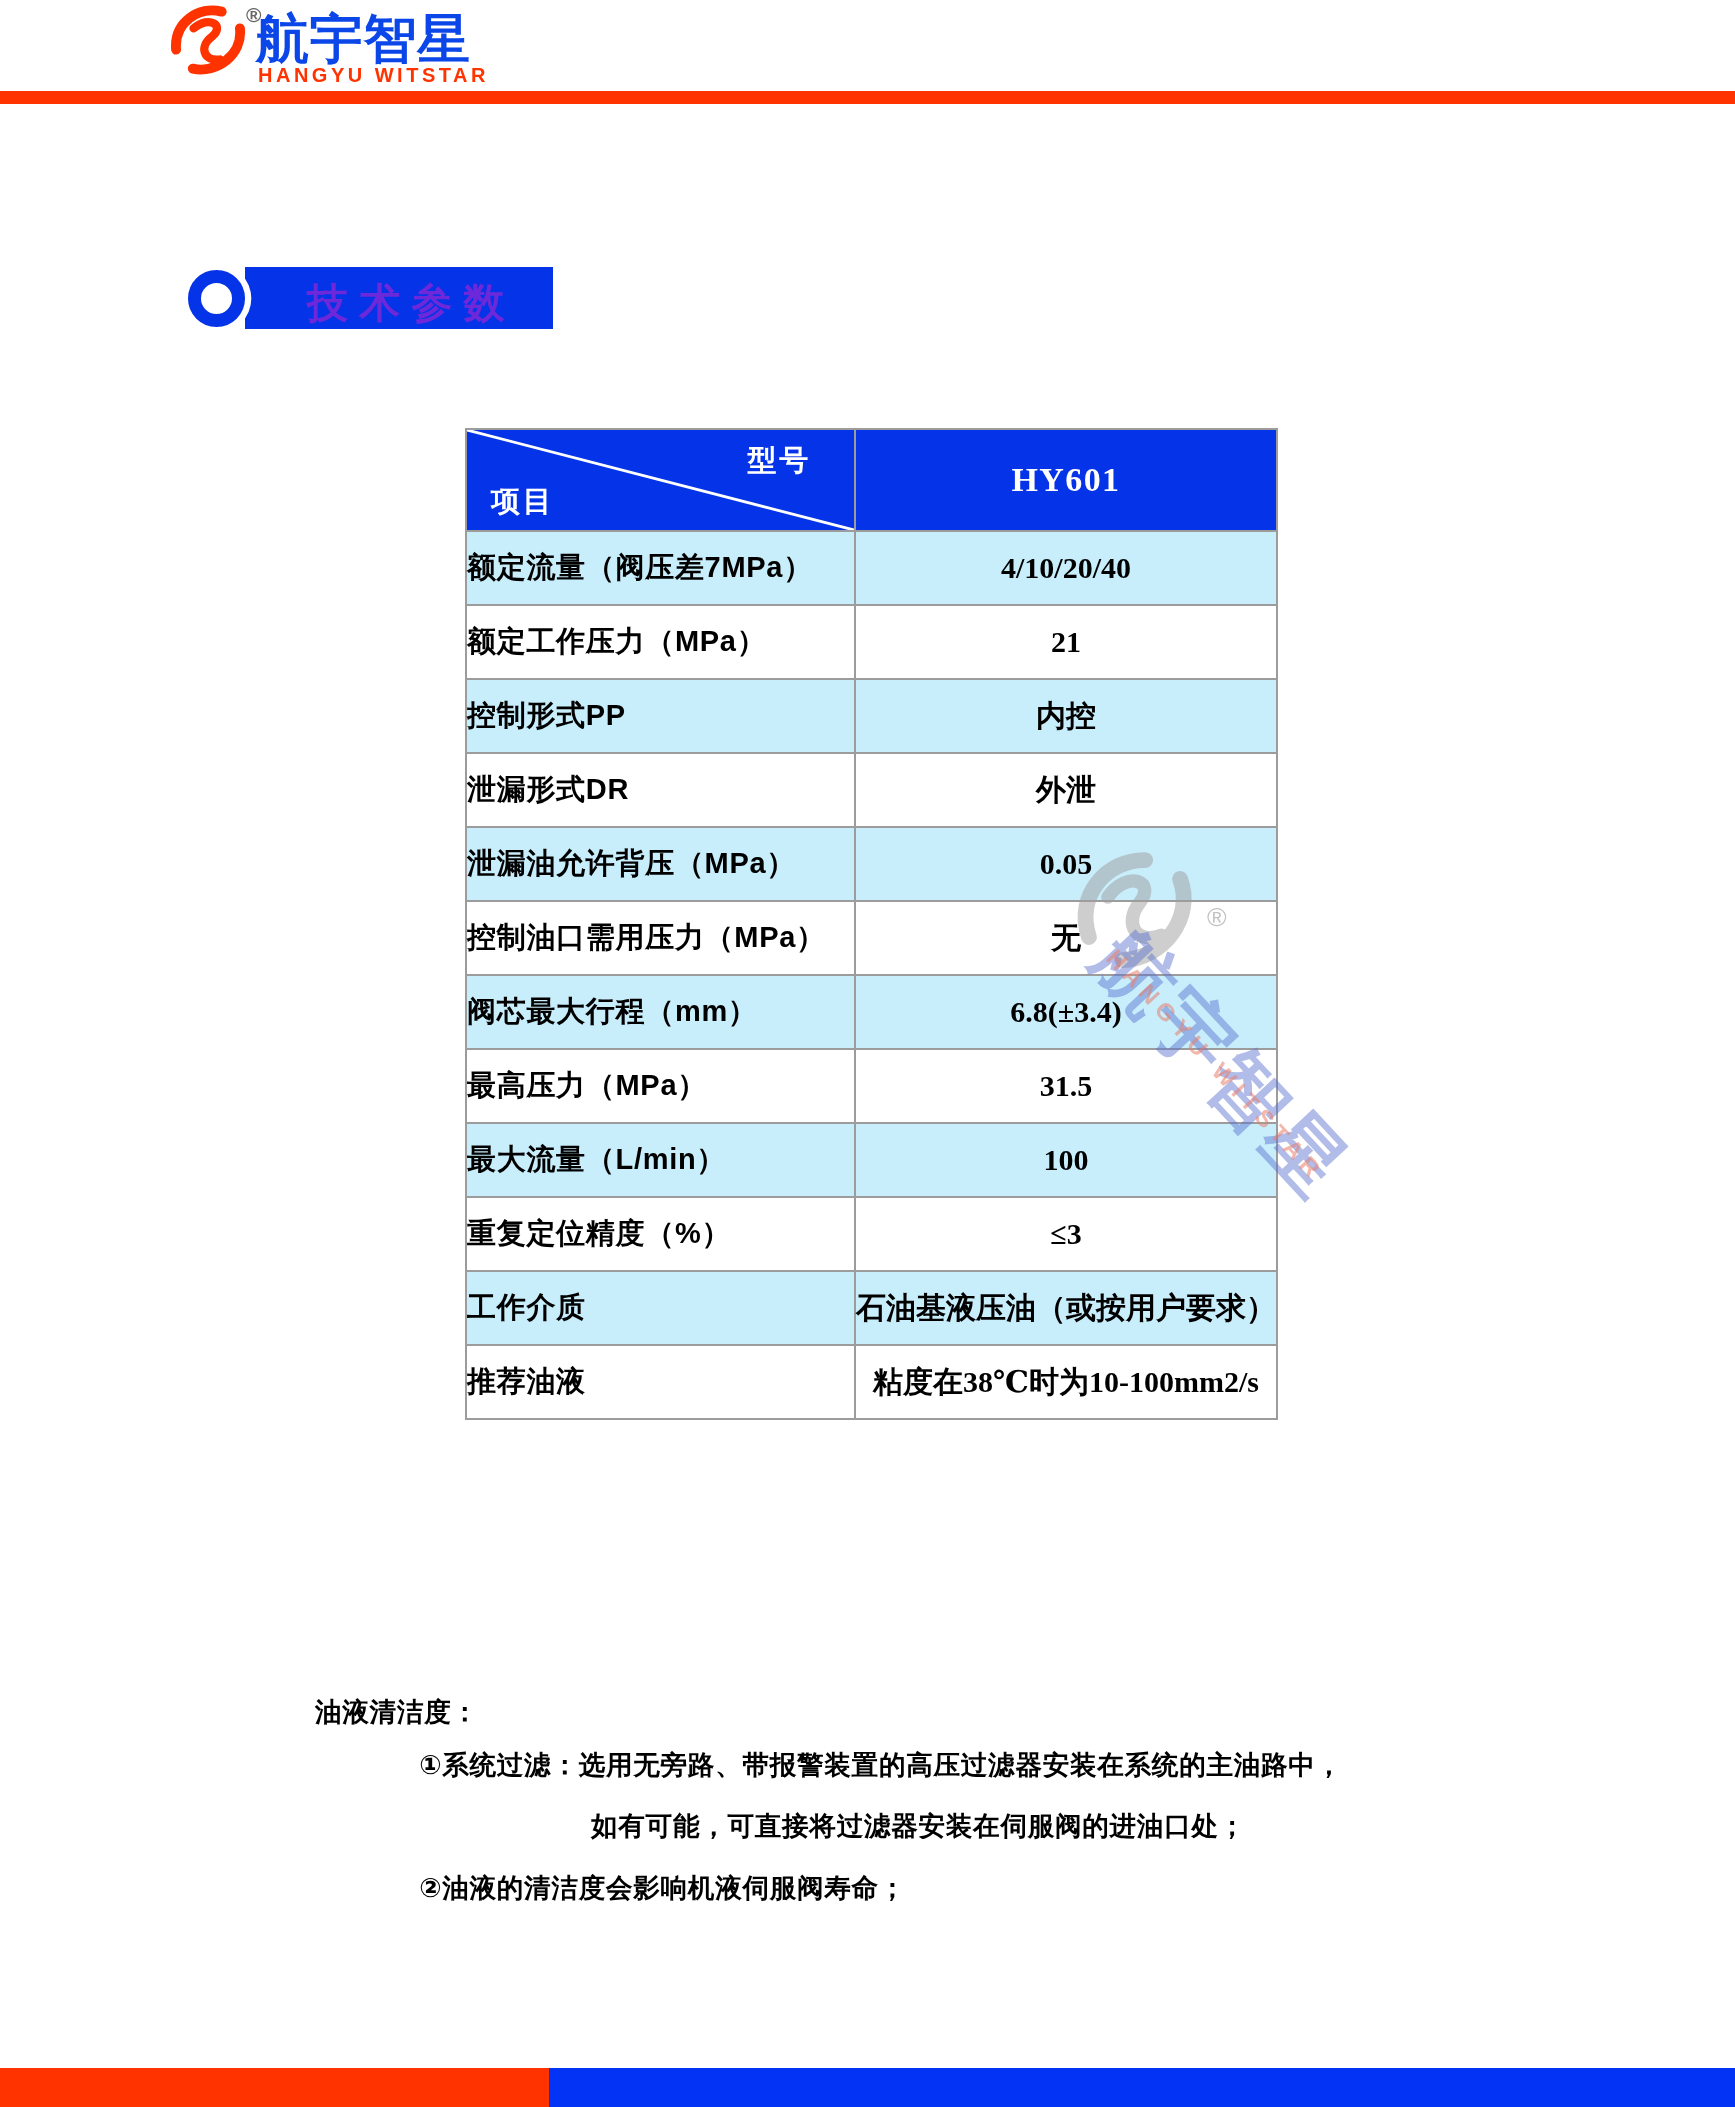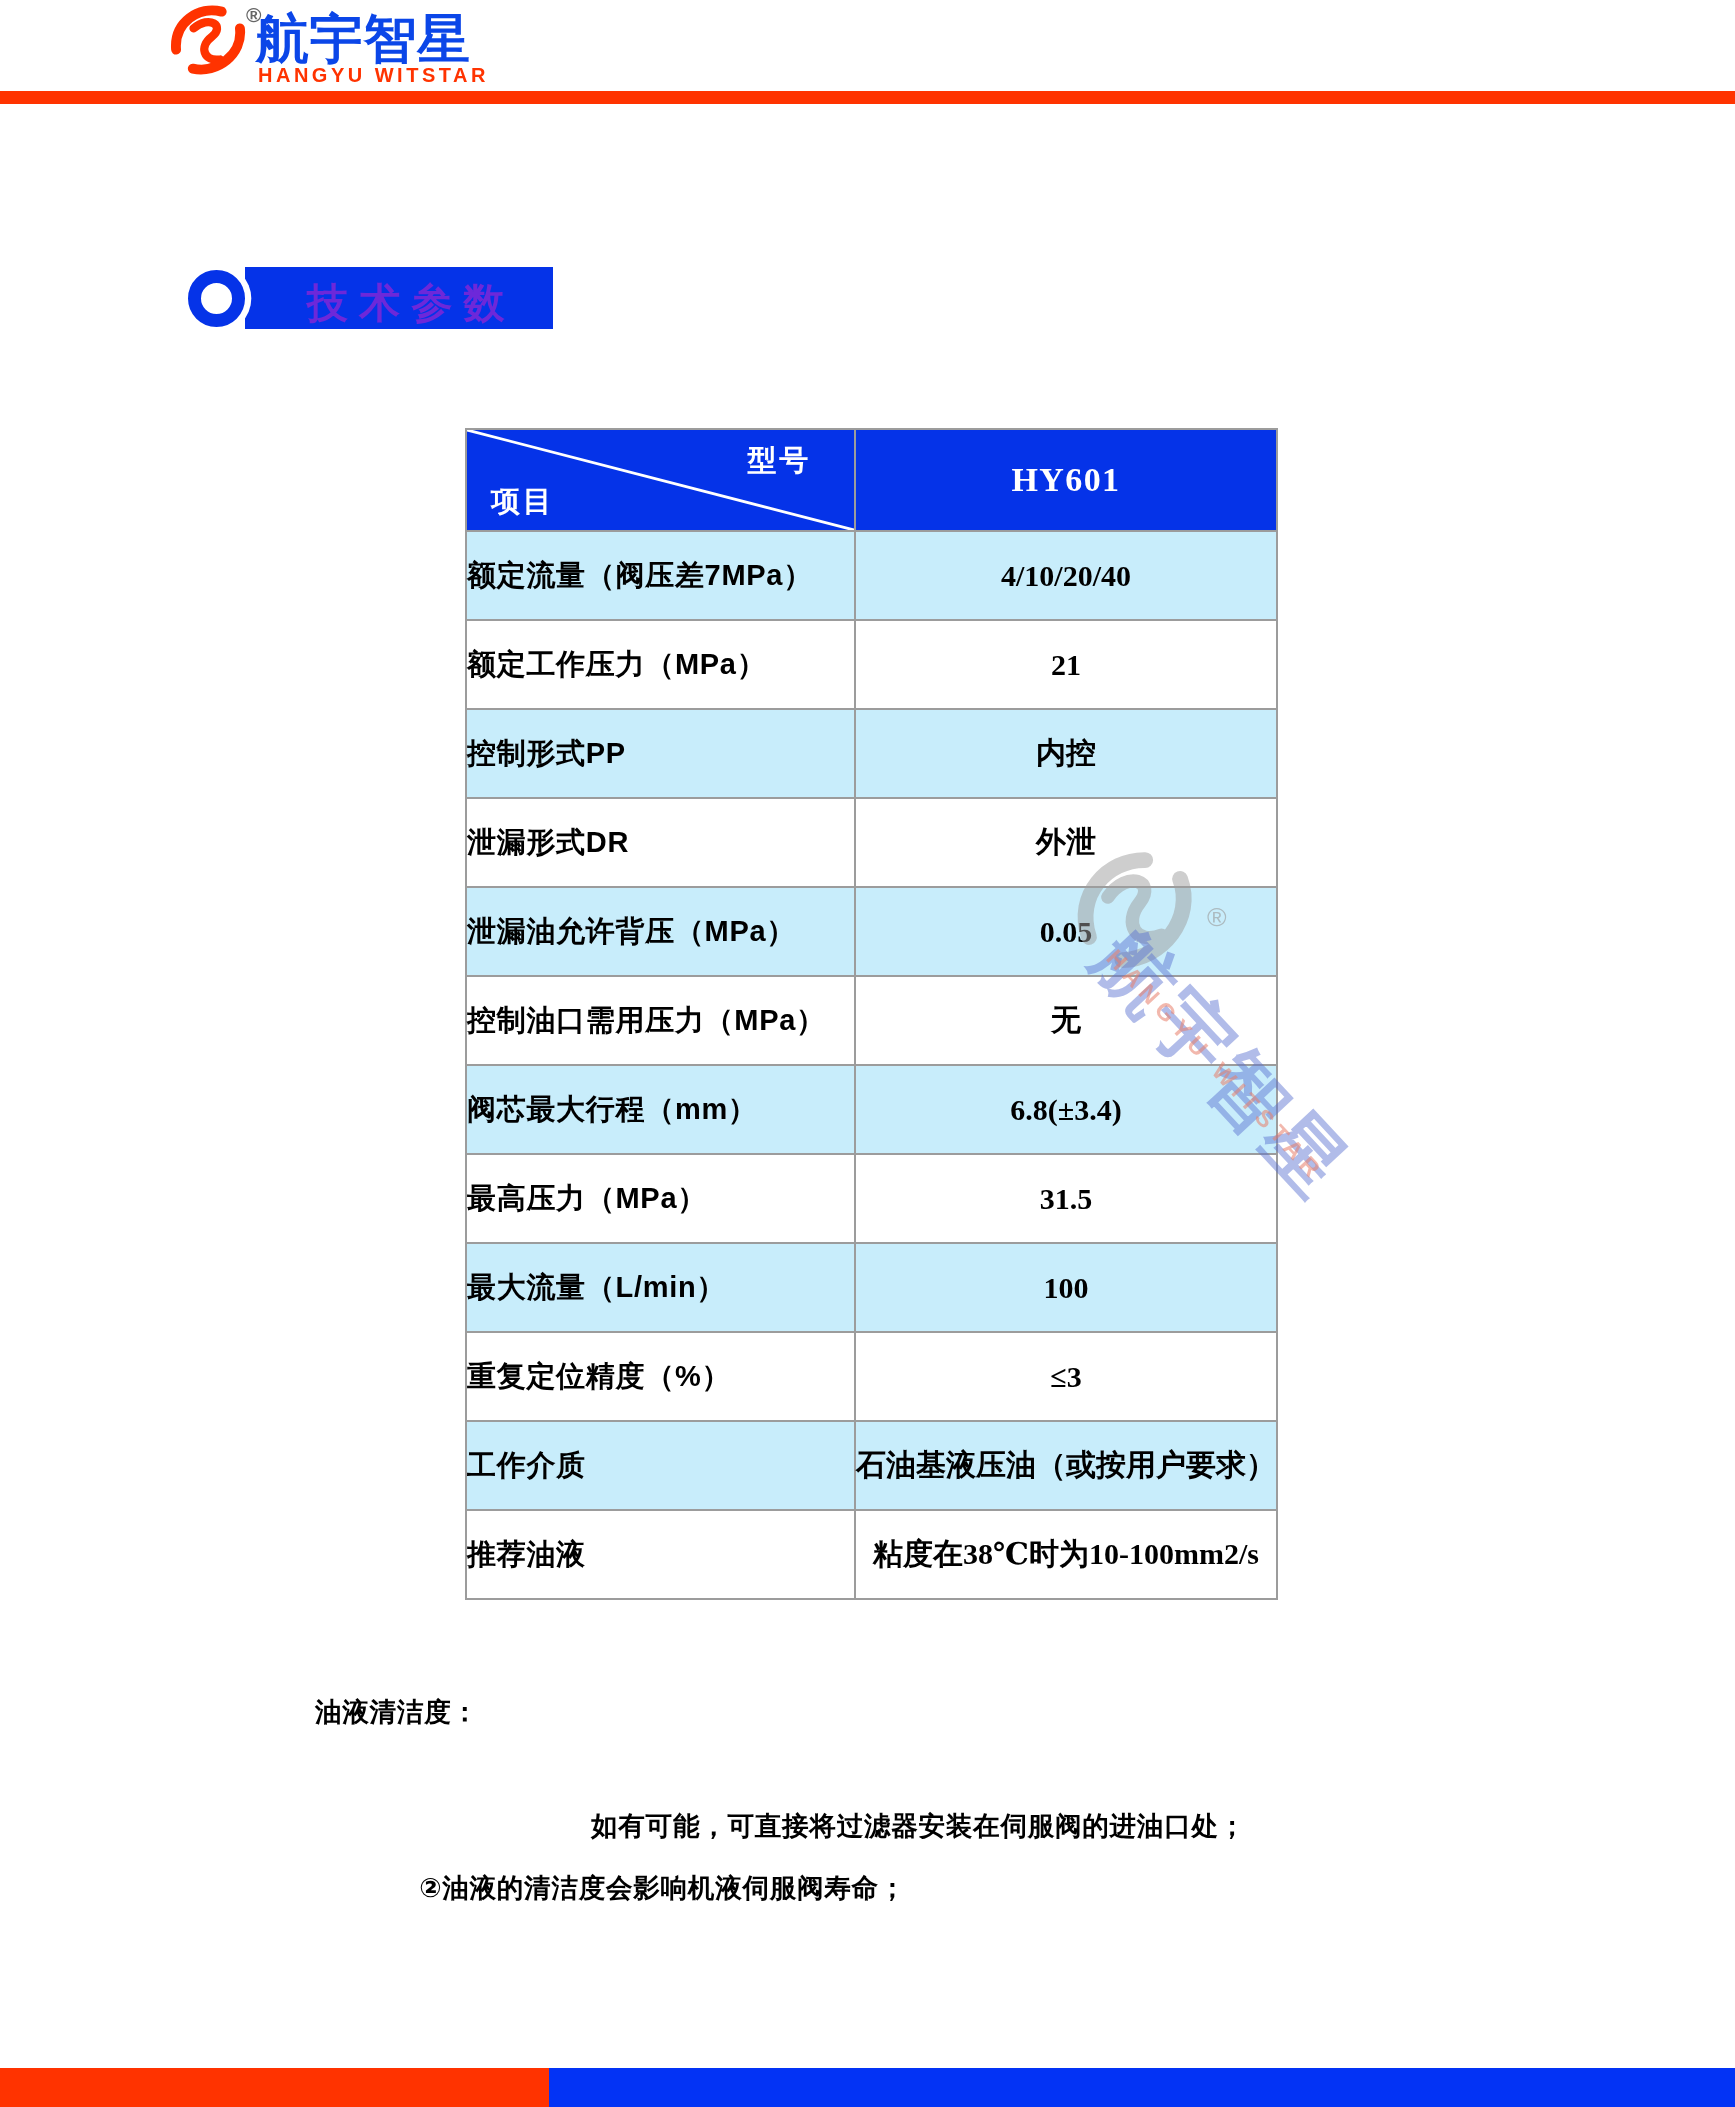--- a/index.html
+++ b/index.html
@@ -31,21 +31,21 @@
   table.params td{border:2.8px solid #9c9c9c;padding:0;}
   td.c1{width:387px;}
   td.c2{width:404px;}
   tr.hdr td{background:#0533e8;height:100px;color:#ffffff;}
   td.corner{position:relative;margin-top:12px;}
   td.corner svg{position:absolute;left:0;top:0;width:100%;height:100%;}
   .corner-model{position:absolute;right:43px;top:11.2px;font-size:29px;font-weight:bold;color:#fff;letter-spacing:2.8px;}
   .corner-item{position:absolute;left:24px;bottom:8.4px;font-size:29px;font-weight:bold;color:#fff;letter-spacing:2.8px;}
   .model-cell{text-align:center;font-family:"Liberation Serif","DejaVu Serif",serif;
               font-size:34px;font-weight:bold;letter-spacing:1.4px;}
-  tr.row{height:89px;}
+  tr.row{height:74px;}
   tr.blue td{background:#c8edfb;}
   tr.white td{background:#ffffff;}
   td.lbl{font-size:29px;font-weight:bold;padding-left:38px;letter-spacing:0.7px;white-space:nowrap;}
   td.val{text-align:center;font-family:"Liberation Serif","DejaVu Serif",serif;
          font-size:30px;font-weight:bold;white-space:nowrap;}
   td.val.sans{font-family:"Liberation Sans","DejaVu Sans",sans-serif;font-weight:bold;}
 
   
   .wm{position:absolute;left:1036px;top:833px;width:392px;height:336px;pointer-events:none;z-index:6;}
   .wm-swirl{position:absolute;left:19.6px;top:14px;width:157px;height:122px;opacity:.5;transform:rotate(-14deg);}
@@ -158,20 +158,21 @@
         <path d="M 31,36 C 52,18 73,33 55,47 C 38,60 44,80 66,77" stroke-width="11"></path>
         <path d="M 92,36 C 96,70 62,96 30,89" stroke-width="13"></path>
       </g>
     </svg>
     <div class="wm-reg">®</div>
     <div class="wm-cn">航宇智星</div>
     <div class="wm-en">HANGYU WITSTAR</div>
   </div>
 
   <div class="note note-h">油液清洁度：</div>
+  <div class="note note-1">①系统过滤：选用无旁路、带报警装置的高压过滤器安装在系统的主油路中，</div>
   <div class="note note-2">如有可能，可直接将过滤器安装在伺服阀的进油口处；</div>
   <div class="note note-3">②油液的清洁度会影响机液伺服阀寿命；</div>
 
   <div class="bottom-bar-orange"></div>
   <div class="bottom-bar-blue"></div>
 
 </div>
 
 
 </body></html>

